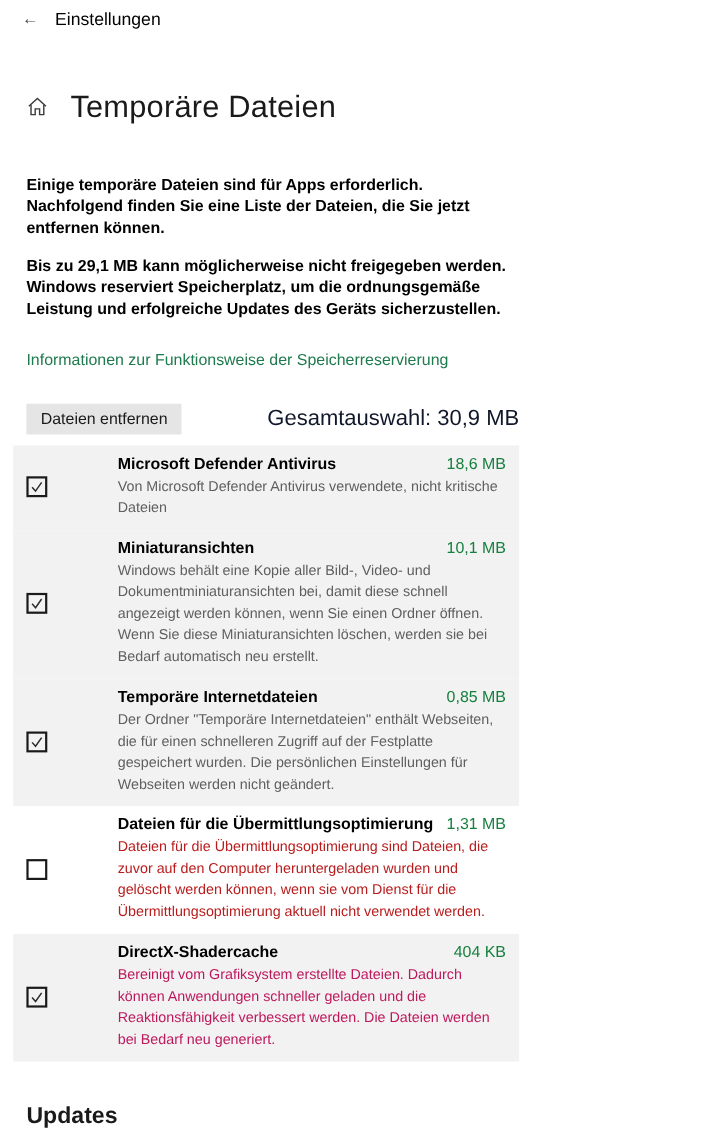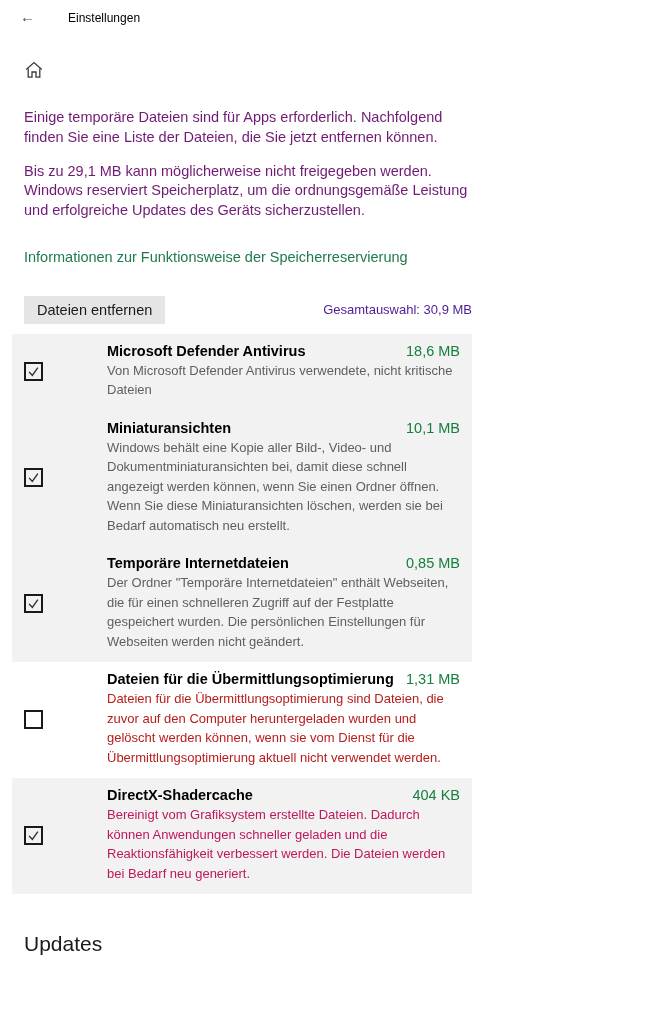--- a/index.html
+++ b/index.html
@@ -24,22 +24,22 @@
   }
   .back-btn {
     width: 16px;
     height: 16px;
     font-size: 15px;
     line-height: 14px;
     color: #444444;
     cursor: default;
   }
   .app-title {
-    margin-left: 32px;
-    font-size: 12px;
+    margin-left: 14px;
+    font-size: 16px;
     color: #000000;
   }
 
   
   .page-title-row {
     display: flex;
     align-items: center;
     margin: 34px 0 0 24px;
   }
   .home-icon {
@@ -57,21 +57,22 @@
   }
 
   .content {
     margin-left: 24px;
     width: 450px;
   }
   .para {
     margin-top: 28px;
     font-size: 14.5px;
     line-height: 19.5px;
-    color: #701a75;
+    color: #000000;
+    font-weight: bold;
   }
   .para + .para { margin-top: 0; }
   .green-link {
     display: inline-block;
     margin-top: 14px;
     font-size: 14.5px;
     text-decoration: none;
     cursor: pointer;
   }
 
@@ -85,22 +86,22 @@
   }
   .remove-btn {
     border: none;
     font-family: inherit;
     font-size: 14.5px;
     color: #1a1a1a;
     padding: 6px 13px;
     cursor: pointer;
   }
   .total-label {
-    font-size: 13px;
-    color: #4c1d95;
+    font-size: 20px;
+    color: #0f172a;
   }
 
   
   .file-list {
     margin: 10px 0 0 12px;
     width: 460px;
   }
   .item {
     display: flex;
     align-items: center;
@@ -145,39 +146,40 @@
     line-height: 19.5px;
     color: #5f5f5f;
   }
 
   
   .updates {
     margin: 38px 0 0 24px;
   }
   .updates-heading {
     font-size: 21px;
-    font-weight: 400;
+    font-weight: 700;
     color: #1a1a1a;
   }
 </style>
 </head>
 <body>
 
 <div class="titlebar">
   <span class="back-btn">←</span>
   <span class="app-title">Einstellungen</span>
 </div>
 
 <div class="page-title-row">
   <span class="home-icon">
     <svg viewBox="0 0 20 20" width="20" height="20" fill="none" stroke="#3b3b3b" stroke-width="1.3">
       <path d="M2.2 9.6 L10 2.6 L17.8 9.6"></path>
       <path d="M4.2 8.4 V17.2 H8 V12 H12 V17.2 H15.8 V8.4"></path>
     </svg>
   </span>
+  <h1 class="page-title">Temporäre Dateien</h1>
 </div>
 
 <div class="content">
   <p class="para">Einige temporäre Dateien sind für Apps erforderlich. Nachfolgend finden Sie eine Liste der Dateien, die Sie jetzt entfernen können.</p>
   <p class="para">Bis zu 29,1 MB kann möglicherweise nicht freigegeben werden. Windows reserviert Speicherplatz, um die ordnungsgemäße Leistung und erfolgreiche Updates des Geräts sicherzustellen.</p>
   <a class="green-link" style="color: rgb(31, 122, 78);">Informationen zur Funktionsweise der Speicherreservierung</a>
 </div>
 
 <div class="toolbar">
   <button class="remove-btn" style="background: #e5e5e5;">Dateien entfernen</button>

